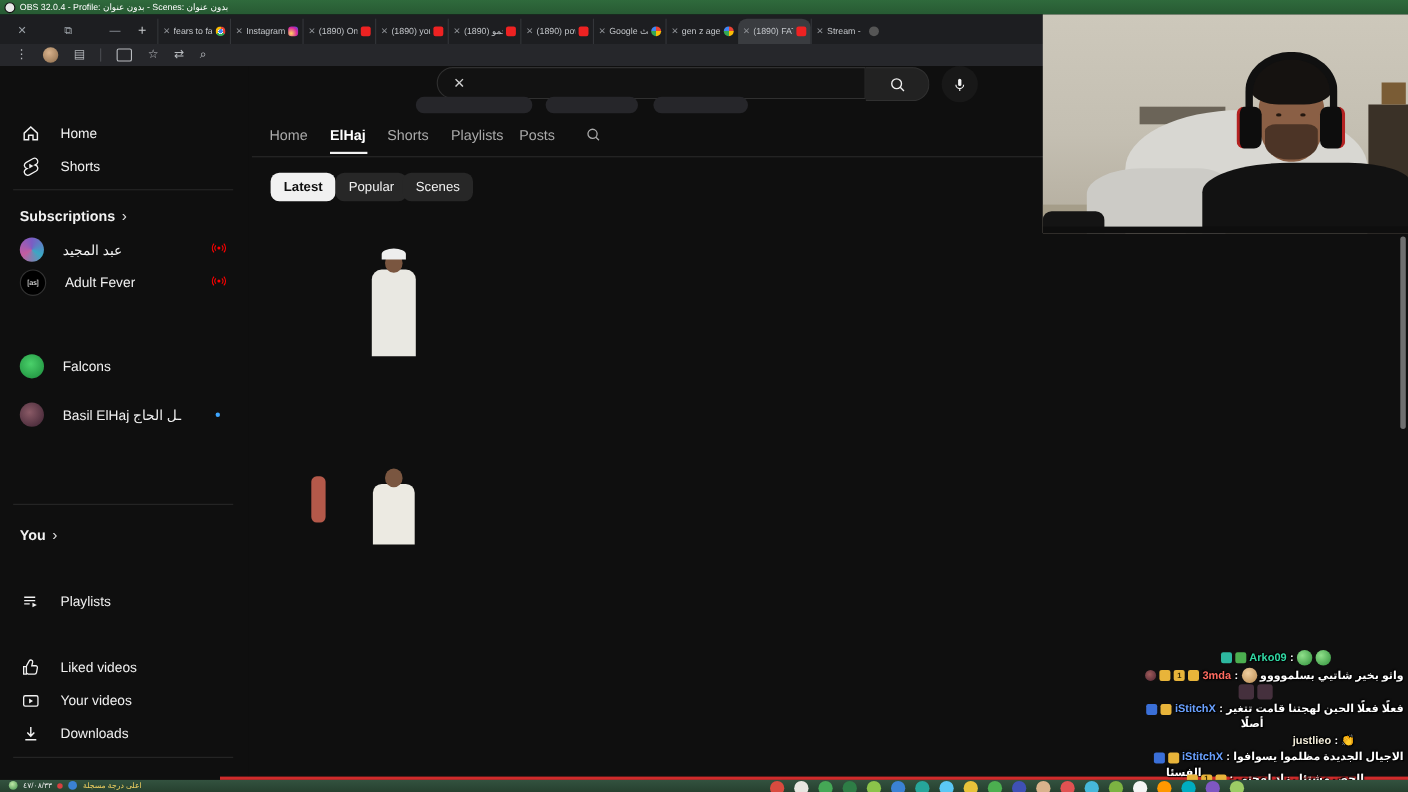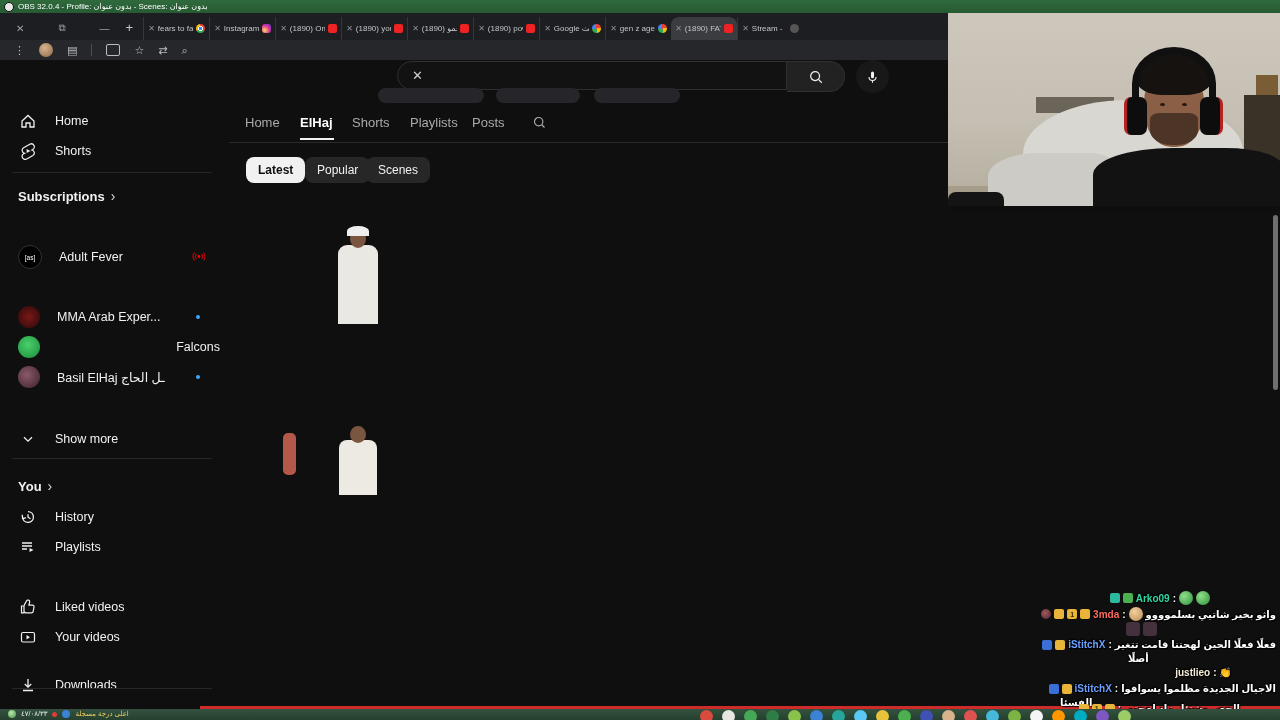--- a/index.html
+++ b/index.html
@@ -376,64 +376,49 @@
           <path d="M10.8 2.3 L4.6 5.8 a3 3 0 0 0 1 5.5 l-.9.5 a3 3 0 0 0 3 5.2 l6.2-3.5 a3 3 0 0 0-1-5.5 l.9-.5 a3 3 0 0 0-3-5.2 Z" fill="none" stroke="#f1f1f1" stroke-width="1.2"></path>
           <path d="M7.6 6.9 L11.4 9 L7.6 11.1 Z" fill="#f1f1f1"></path>
         </svg>
       </span>
     <span class="slabel">Shorts</span>
   </div>
   <div class="side-div" style="top:112px;"></div>
 
   <div class="side-head" style="top:128px;"><span>Subscriptions</span><span class="chev">›</span></div>
 
+  <div class="side-item" style="top:154px;">
+    <span class="sub-av" style="background:conic-gradient(#7b5cc4,#3aa8c4,#c45ca0,#7b5cc4);"></span>
+    <span class="slabel" dir="auto">عبد المجيد</span>
+    <span class="livebadge"><svg width="14" height="11" viewBox="0 0 16 12">
+          <circle cx="8" cy="6" r="1.6" fill="#f00"></circle>
+          <path d="M4.9 3.2 a4.2 4.2 0 0 0 0 5.6 M11.1 3.2 a4.2 4.2 0 0 1 0 5.6 M2.9 1.4 a6.8 6.8 0 0 0 0 9.2 M13.1 1.4 a6.8 6.8 0 0 1 0 9.2" fill="none" stroke="#f00" stroke-width="1.1"></path>
+        </svg></span>
+  </div>
   <div class="side-item" style="top:184px;">
     <span class="sub-av" style="background:#000;border:1px solid #333;">[as]</span>
     <span class="slabel">Adult Fever</span>
     <span class="livebadge"><svg width="14" height="11" viewBox="0 0 16 12">
           <circle cx="8" cy="6" r="1.6" fill="#f00"></circle>
           <path d="M4.9 3.2 a4.2 4.2 0 0 0 0 5.6 M11.1 3.2 a4.2 4.2 0 0 1 0 5.6 M2.9 1.4 a6.8 6.8 0 0 0 0 9.2 M13.1 1.4 a6.8 6.8 0 0 1 0 9.2" fill="none" stroke="#f00" stroke-width="1.1"></path>
         </svg></span>
   </div>
-  <div class="side-item" style="top:244px;">
-    <span class="sub-av" style="background:radial-gradient(circle at 50% 50%,#7a1818,#2a0808);"></span>
-    <span class="slabel">MMA Arab Exper...</span>
-    <span class="bluedot"></span>
-  </div>
-  <div class="side-item" style="top:274px;justify-content:space-between;">
+  <div class="side-item" style="top:260px;">
     <span class="sub-av" style="background:radial-gradient(circle at 45% 40%,#4ad06a,#1a8a3a);"></span>
     <span class="slabel">Falcons</span>
   </div>
   <div class="side-item" style="top:304px;">
     <span class="sub-av" style="background:radial-gradient(circle at 40% 40%,#8a5a66,#3a2030);"></span>
     <span class="slabel" dir="auto">Basil ElHaj ـل الحاج</span>
     <span class="bluedot"></span>
   </div>
-  <div class="side-item" style="top:366px;">
-    <span class="sicon">
-        <svg width="16" height="16" viewBox="0 0 18 18">
-          <path d="M4.5 7 L9 11.5 L13.5 7" fill="none" stroke="#f1f1f1" stroke-width="1.4"></path>
-        </svg>
-      </span>
-    <span class="slabel">Show more</span>
-  </div>
   <div class="side-div" style="top:398px;"></div>
 
   <div class="side-head" style="top:418px;"><span>You</span><span class="chev">›</span></div>
 
-  <div class="side-item" style="top:444px;">
-    <span class="sicon">
-        <svg width="18" height="18" viewBox="0 0 18 18">
-          <path d="M9 3.6 a5.4 5.4 0 1 1-5.2 6.8" fill="none" stroke="#f1f1f1" stroke-width="1.3"></path>
-          <path d="M3.2 6.8 L3.6 10.4 L7 9.8" fill="none" stroke="#f1f1f1" stroke-width="1.3"></path>
-          <path d="M9 6.2 V9.2 L11.5 10.8" fill="none" stroke="#f1f1f1" stroke-width="1.3"></path>
-        </svg>
-      </span>
-    <span class="slabel">History</span>
-  </div>
   <div class="side-item" style="top:474px;">
     <span class="sicon">
         <svg width="18" height="18" viewBox="0 0 18 18">
           <path d="M3 5 H13 M3 8 H13 M3 11 H8" stroke="#f1f1f1" stroke-width="1.3"></path>
           <path d="M10.5 10 L14.5 12 L10.5 14 Z" fill="#f1f1f1"></path>
         </svg>
       </span>
     <span class="slabel">Playlists</span>
   </div>
   <div class="side-item" style="top:534px;">
@@ -447,21 +432,21 @@
   </div>
   <div class="side-item" style="top:564px;">
     <span class="sicon">
         <svg width="18" height="18" viewBox="0 0 18 18">
           <rect x="2.5" y="4.5" width="13" height="9.5" rx="1.5" fill="none" stroke="#f1f1f1" stroke-width="1.2"></rect>
           <path d="M7.5 7 L11 9.25 L7.5 11.5 Z" fill="#f1f1f1"></path>
         </svg>
       </span>
     <span class="slabel">Your videos</span>
   </div>
-  <div class="side-item" style="top:594px;margin-top:18px;">
+  <div class="side-item" style="top:594px;">
     <span class="sicon">
         <svg width="18" height="18" viewBox="0 0 18 18">
           <path d="M9 3 V11 M5.8 8 L9 11.2 L12.2 8 M4 14.5 H14" fill="none" stroke="#f1f1f1" stroke-width="1.3"></path>
         </svg>
       </span>
     <span class="slabel">Downloads</span>
   </div>
   <div class="side-div" style="top:628px;"></div>
 </div>
 

